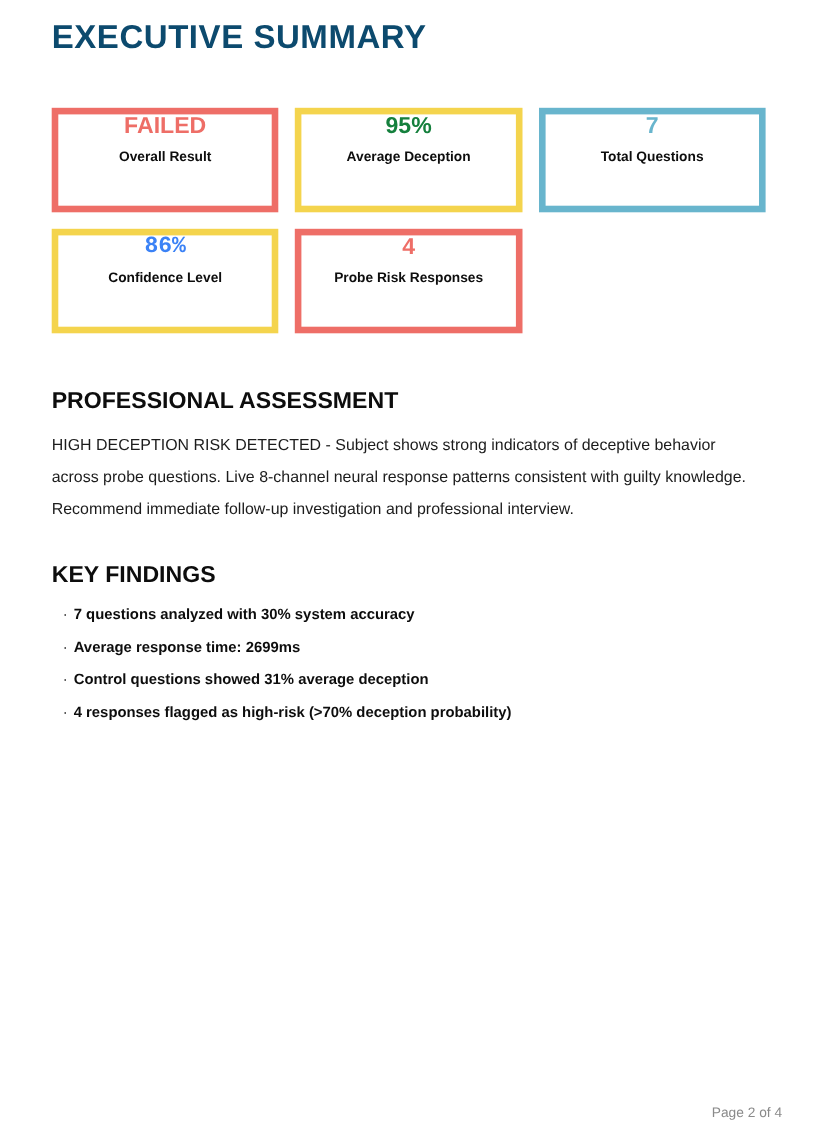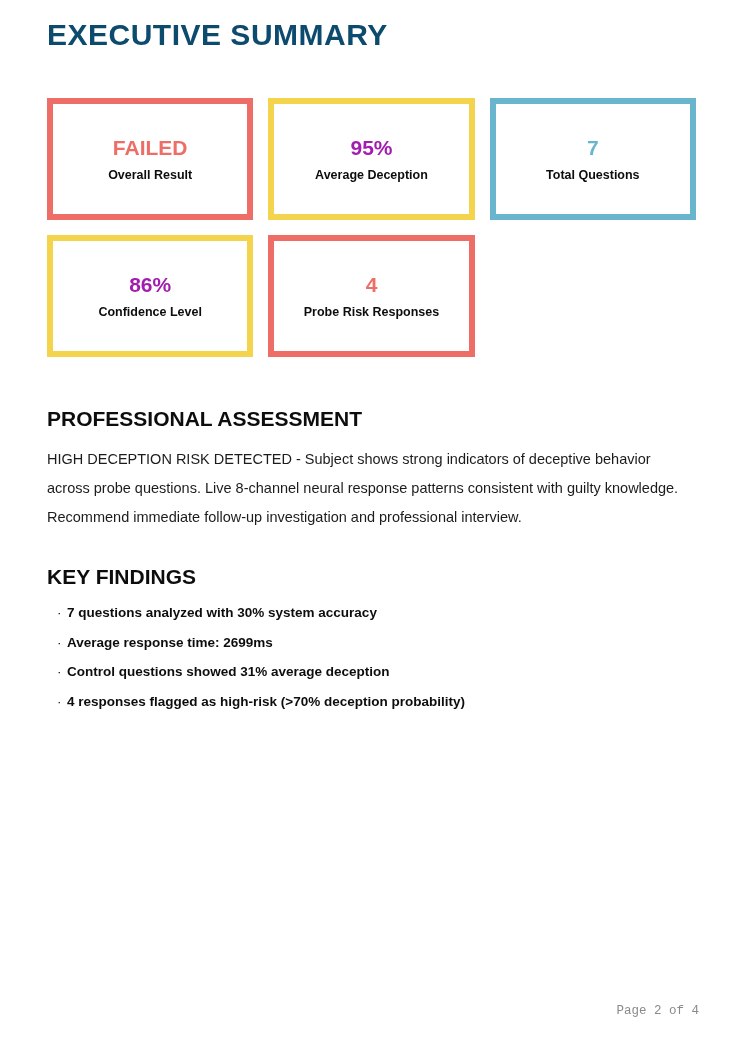--- a/index.html
+++ b/index.html
@@ -24,27 +24,27 @@
     color: #0c4a6e;
   }
   .cards-grid {
     margin-top: 46px;
     display: grid;
     grid-template-columns: repeat(3, 1fr);
     column-gap: 15px;
     row-gap: 15px;
   }
   .metric-card {
-    height: 122px;
+    height: 95px;
     background: #ffffff;
     border: 6px solid #7f1d1d;
     display: flex;
     flex-direction: column;
     align-items: center;
-    justify-content: center;
+    justify-content: flex-start;
   }
   .metric-value {
     font-size: 21px;
     font-weight: bold;
     line-height: 1;
   }
   .metric-label {
     margin-top: 11px;
     font-size: 12.5px;
     font-weight: bold;
@@ -81,49 +81,48 @@
   .findings-list li::before {
     content: "\00B7";
     position: absolute;
     left: 10px;
     top: 0;
     font-weight: normal;
     color: #0d0d0d;
   }
   .page-footer {
     position: absolute;
-    right: 44px;
+    right: 32px;
     bottom: 26px;
     font-size: 12.5px;
     color: #8a8a8a;
-    font-family: Liberation Mono, monospace;
   }
 </style>
 </head>
 <body>
 
 <div class="page">
 
   <h1 class="doc-title">EXECUTIVE SUMMARY</h1>
 
   <div class="cards-grid">
     <div class="metric-card" style="border-color: rgb(238, 110, 103);">
       <div class="metric-value" style="color: rgb(238, 110, 103);">FAILED</div>
       <div class="metric-label">Overall Result</div>
     </div>
     <div class="metric-card" style="border-color: rgb(244, 212, 77);">
-      <div class="metric-value" style="color: #a21caf;">95%</div>
+      <div class="metric-value" style="color: #15803d;">95%</div>
       <div class="metric-label">Average Deception</div>
     </div>
     <div class="metric-card" style="border-color: rgb(104, 181, 205);">
       <div class="metric-value" style="color: rgb(104, 181, 205);">7</div>
       <div class="metric-label">Total Questions</div>
     </div>
     <div class="metric-card" style="border-color: rgb(244, 212, 77);">
-      <div class="metric-value" style="color: #a21caf;">86%</div>
+      <div class="metric-value" style="color: #3b82f6; font-family: Liberation Mono, monospace;">86%</div>
       <div class="metric-label">Confidence Level</div>
     </div>
     <div class="metric-card" style="border-color: rgb(238, 110, 103);">
       <div class="metric-value" style="color: rgb(238, 110, 103);">4</div>
       <div class="metric-label">Probe Risk Responses</div>
     </div>
   </div>
 
   <h2 class="section-heading assessment-heading">PROFESSIONAL ASSESSMENT</h2>
   <p class="assessment-body">HIGH DECEPTION RISK DETECTED - Subject shows strong indicators of deceptive behavior across probe questions. Live 8-channel neural response patterns consistent with guilty knowledge. Recommend immediate follow-up investigation and professional interview.</p>

